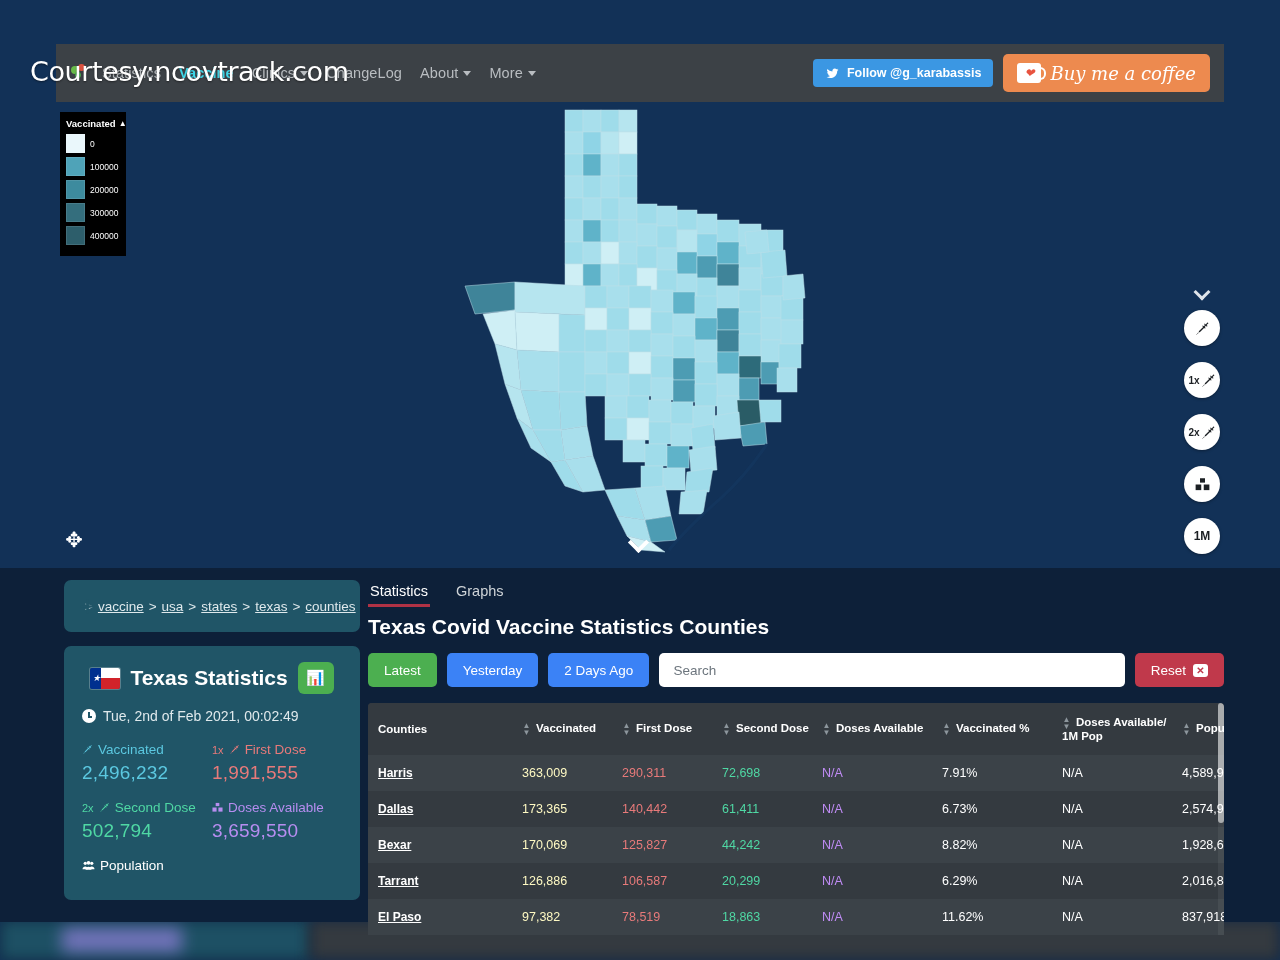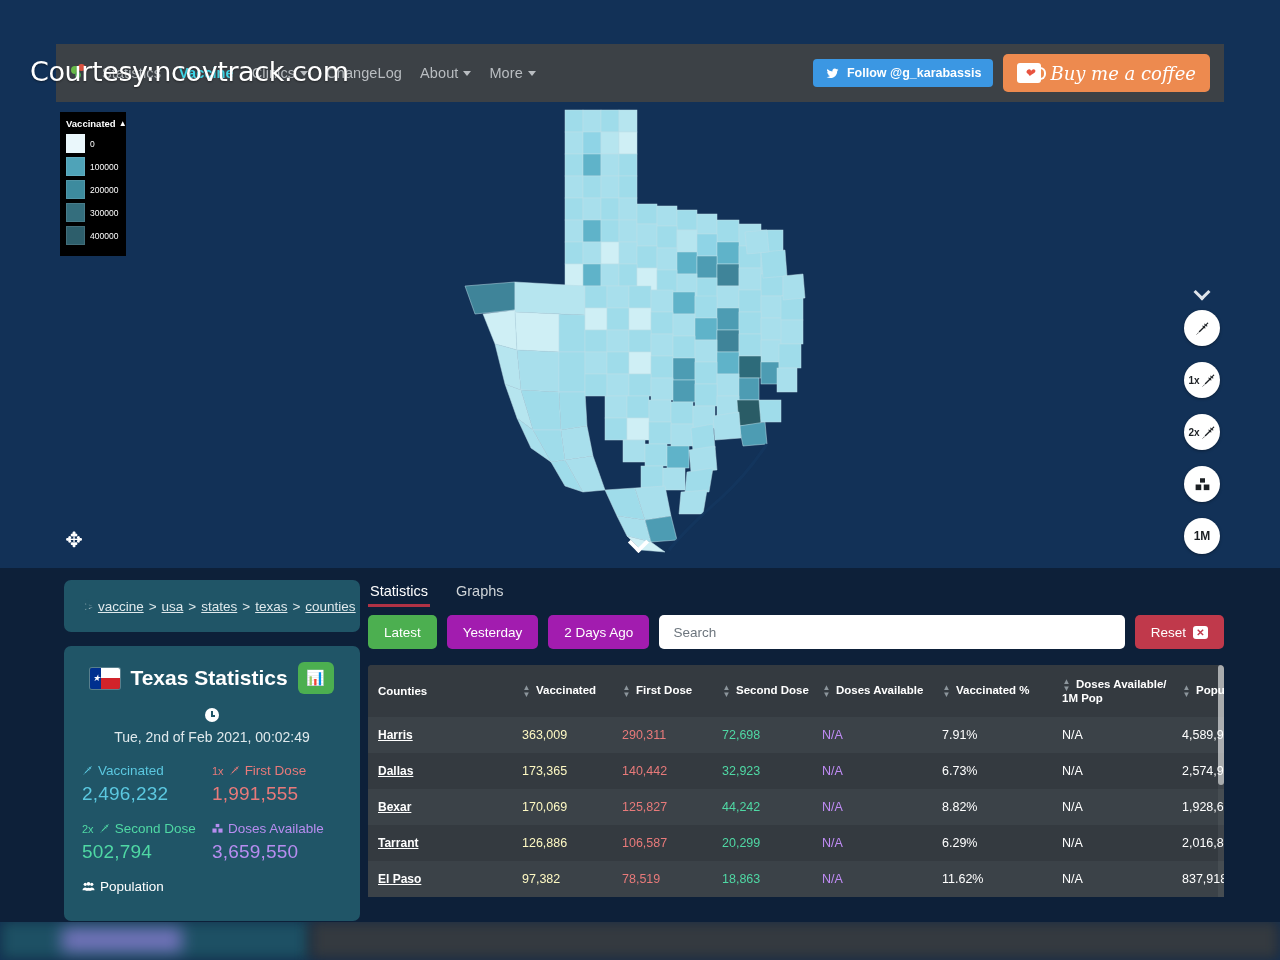--- a/index.html
+++ b/index.html
@@ -138,21 +138,21 @@
     box-shadow:0 0 0 1px rgba(255,255,255,.25);}
   .flag-blue{position:absolute;left:0;top:0;width:11px;height:21px;background:#00308f;}
   .flag-white{position:absolute;left:11px;top:0;width:19px;height:10.5px;background:#fff;}
   .flag-red{position:absolute;left:11px;top:10.5px;width:19px;height:10.5px;background:#d1232a;}
   .flag-star{position:absolute;left:2px;top:6px;color:#fff;font-size:9px;line-height:9px;}
   .statcard-title{color:#fff;font-size:21px;font-weight:700;white-space:nowrap;}
   .chartbtn{
     width:36px;height:32px;background:#4caf50;border-radius:6px;display:flex;align-items:center;
     justify-content:center;cursor:pointer;color:#fff;font-size:15px;
   }
-  .ts{display:flex;align-items:center;gap:7px;color:#dfe9ec;font-size:14px;margin-bottom:18px;flex-direction:column;}
+  .ts{display:flex;align-items:center;gap:7px;color:#dfe9ec;font-size:14px;margin-bottom:18px;}
   .clock{width:14px;height:14px;border-radius:50%;background:#fff;position:relative;flex:none;}
   .clock:before{content:"";position:absolute;left:6px;top:3px;width:2px;height:5px;background:#205567;}
   .clock:after{content:"";position:absolute;left:6px;top:7px;width:4px;height:2px;background:#205567;}
   .grid2{display:flex;flex-wrap:wrap;}
   .gitem{width:50%;margin-bottom:16px;}
   .gitem.full{width:100%;margin-bottom:0;}
   .glabel{font-size:13.5px;display:flex;align-items:center;gap:5px;margin-bottom:5px;white-space:nowrap;}
   .gvalue{font-size:19px;font-weight:400;letter-spacing:.2px;}
   .c-vax{color:#5bc8e0;}
   .c-first{color:#e87a7a;}
@@ -167,21 +167,21 @@
   .tab{color:#cfd4d8;font-size:14.5px;padding:3px 2px 8px 2px;cursor:pointer;position:relative;}
   .tab.active{color:#fff;}
   .tab.active:after{content:"";position:absolute;left:0;right:0;bottom:0;height:3px;background:#b03245;}
   .panel-title{color:#fff;font-size:21px;font-weight:700;margin:6px 0 14px 0;}
   .ctrlrow{display:flex;align-items:stretch;gap:10px;margin-bottom:16px;}
   .cbtn{
     border-radius:5px;color:#fff;font-size:13.5px;padding:0 16px;height:34px;display:flex;align-items:center;
     cursor:pointer;white-space:nowrap;
   }
   .cbtn.green{background:#4caf50;}
-  .cbtn.blue{background:#a21caf;}
+  .cbtn.blue{background:#3b82f6;}
   .search{
     flex:1;background:#fff;border-radius:5px;height:34px;display:flex;align-items:center;padding:0 14px;
     color:#6c757d;font-size:13.5px;cursor:text;
   }
   .cbtn.red{background:#c0394b;gap:7px;}
   .xbadge{width:15px;height:13px;border-radius:3px;background:#fff;color:#c0394b;font-size:10px;font-weight:700;
     display:flex;align-items:center;justify-content:center;}
 
   
   .tablewrap{background:#343a40;border-radius:4px 4px 0 0;overflow:hidden;position:relative;}
@@ -598,20 +598,21 @@
         </div>
       </div>
     </div>
 
     <div class="rightcol">
       <div class="tabs">
         <div class="tab active"><span>Statistics</span></div>
         <div class="tab"><span>Graphs</span></div>
       </div>
 
+      <div class="panel-title">Texas Covid Vaccine Statistics Counties</div>
 
       <div class="ctrlrow">
         <div class="cbtn green">
             <span>Latest</span>
           </div>
         <div class="cbtn blue">
             <span>Yesterday</span>
           </div>
         <div class="cbtn blue">
             <span>2 Days Ago</span>
@@ -649,21 +650,21 @@
               <td class="v-purple">N/A</td>
               <td>7.91%</td>
               <td>N/A</td>
               <td>4,589,928</td>
 
             </tr>
             <tr>
               <td class="col-county"><a>Dallas</a></td>
               <td class="v-teal">173,365</td>
               <td class="v-red">140,442</td>
-              <td class="v-green">32,923</td>
+              <td class="v-green">61,411</td>
               <td class="v-purple">N/A</td>
               <td>6.73%</td>
               <td>N/A</td>
               <td>2,574,984</td>
 
             </tr>
             <tr>
               <td class="col-county"><a>Bexar</a></td>
               <td class="v-teal">170,069</td>
               <td class="v-red">125,827</td>

